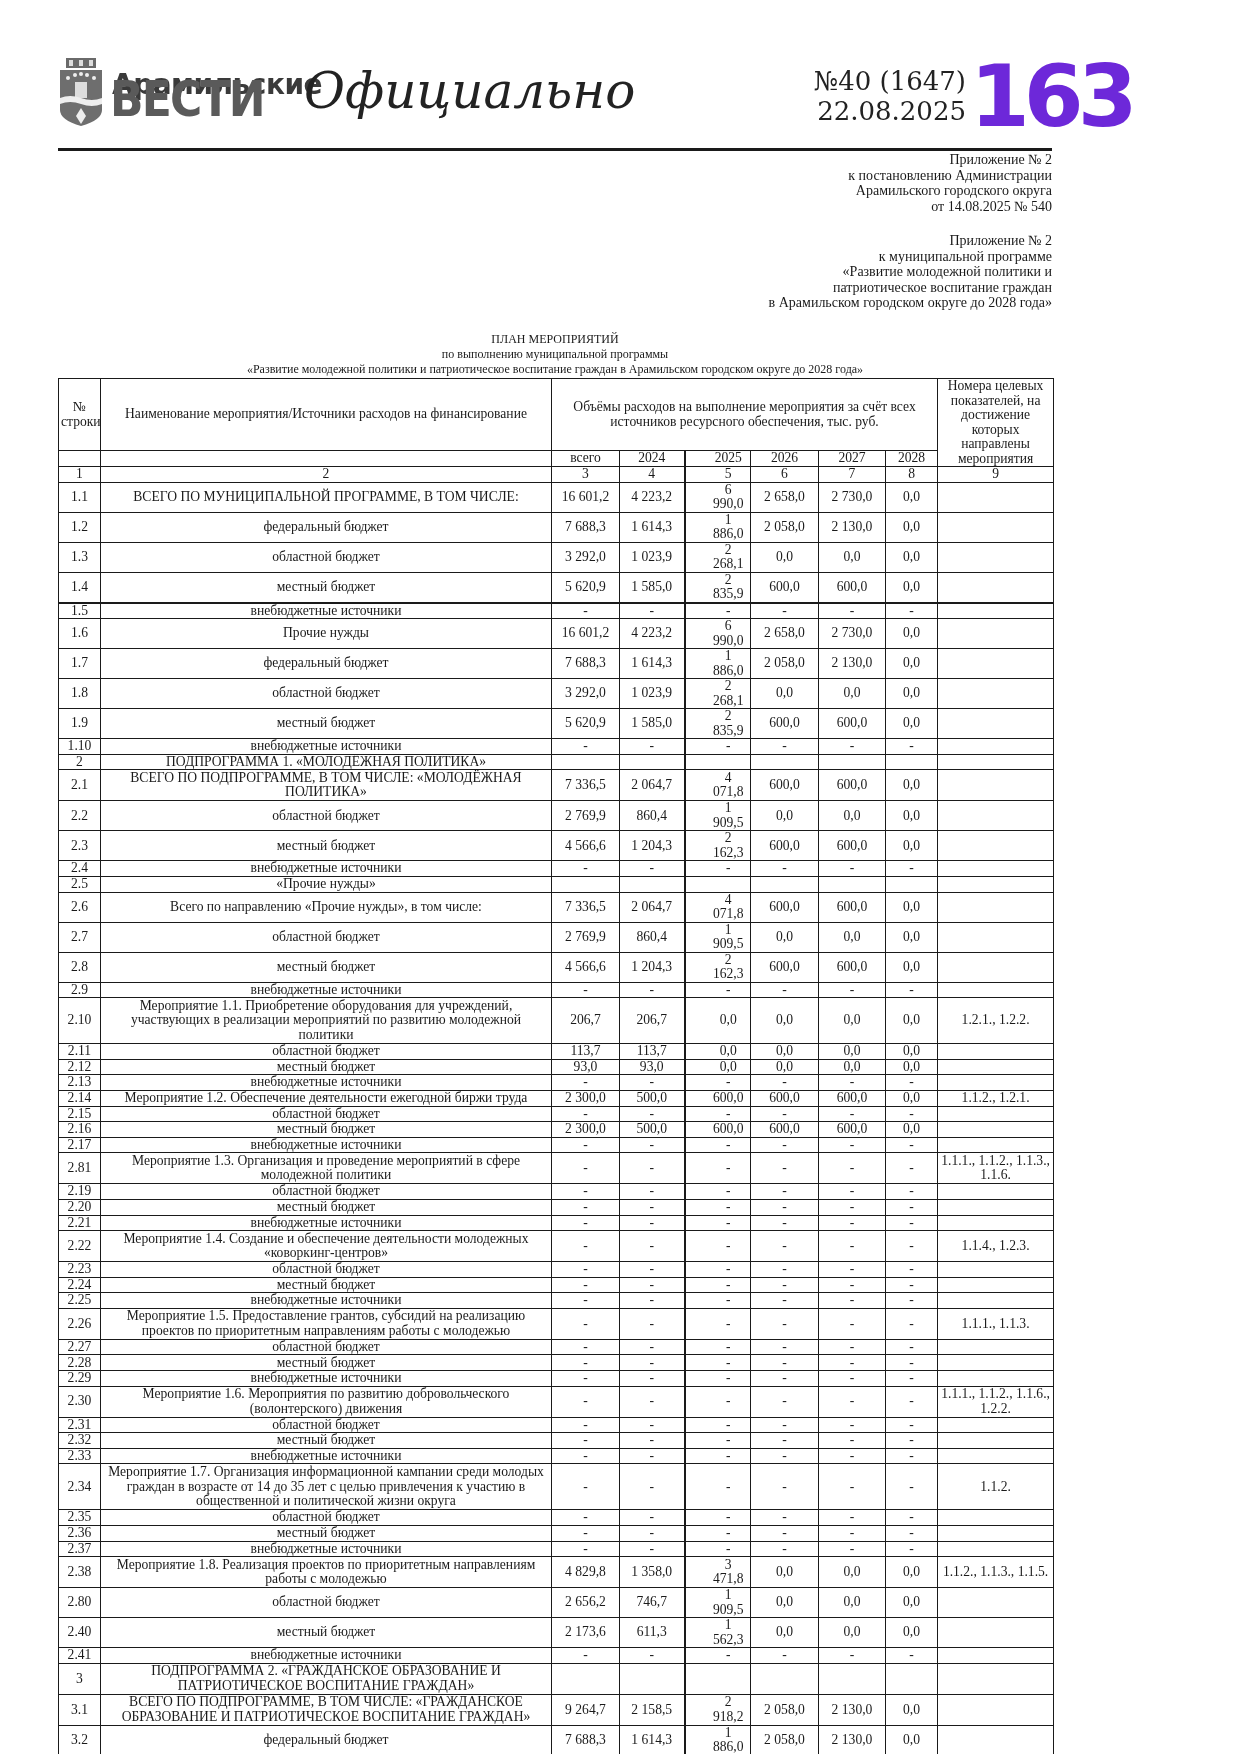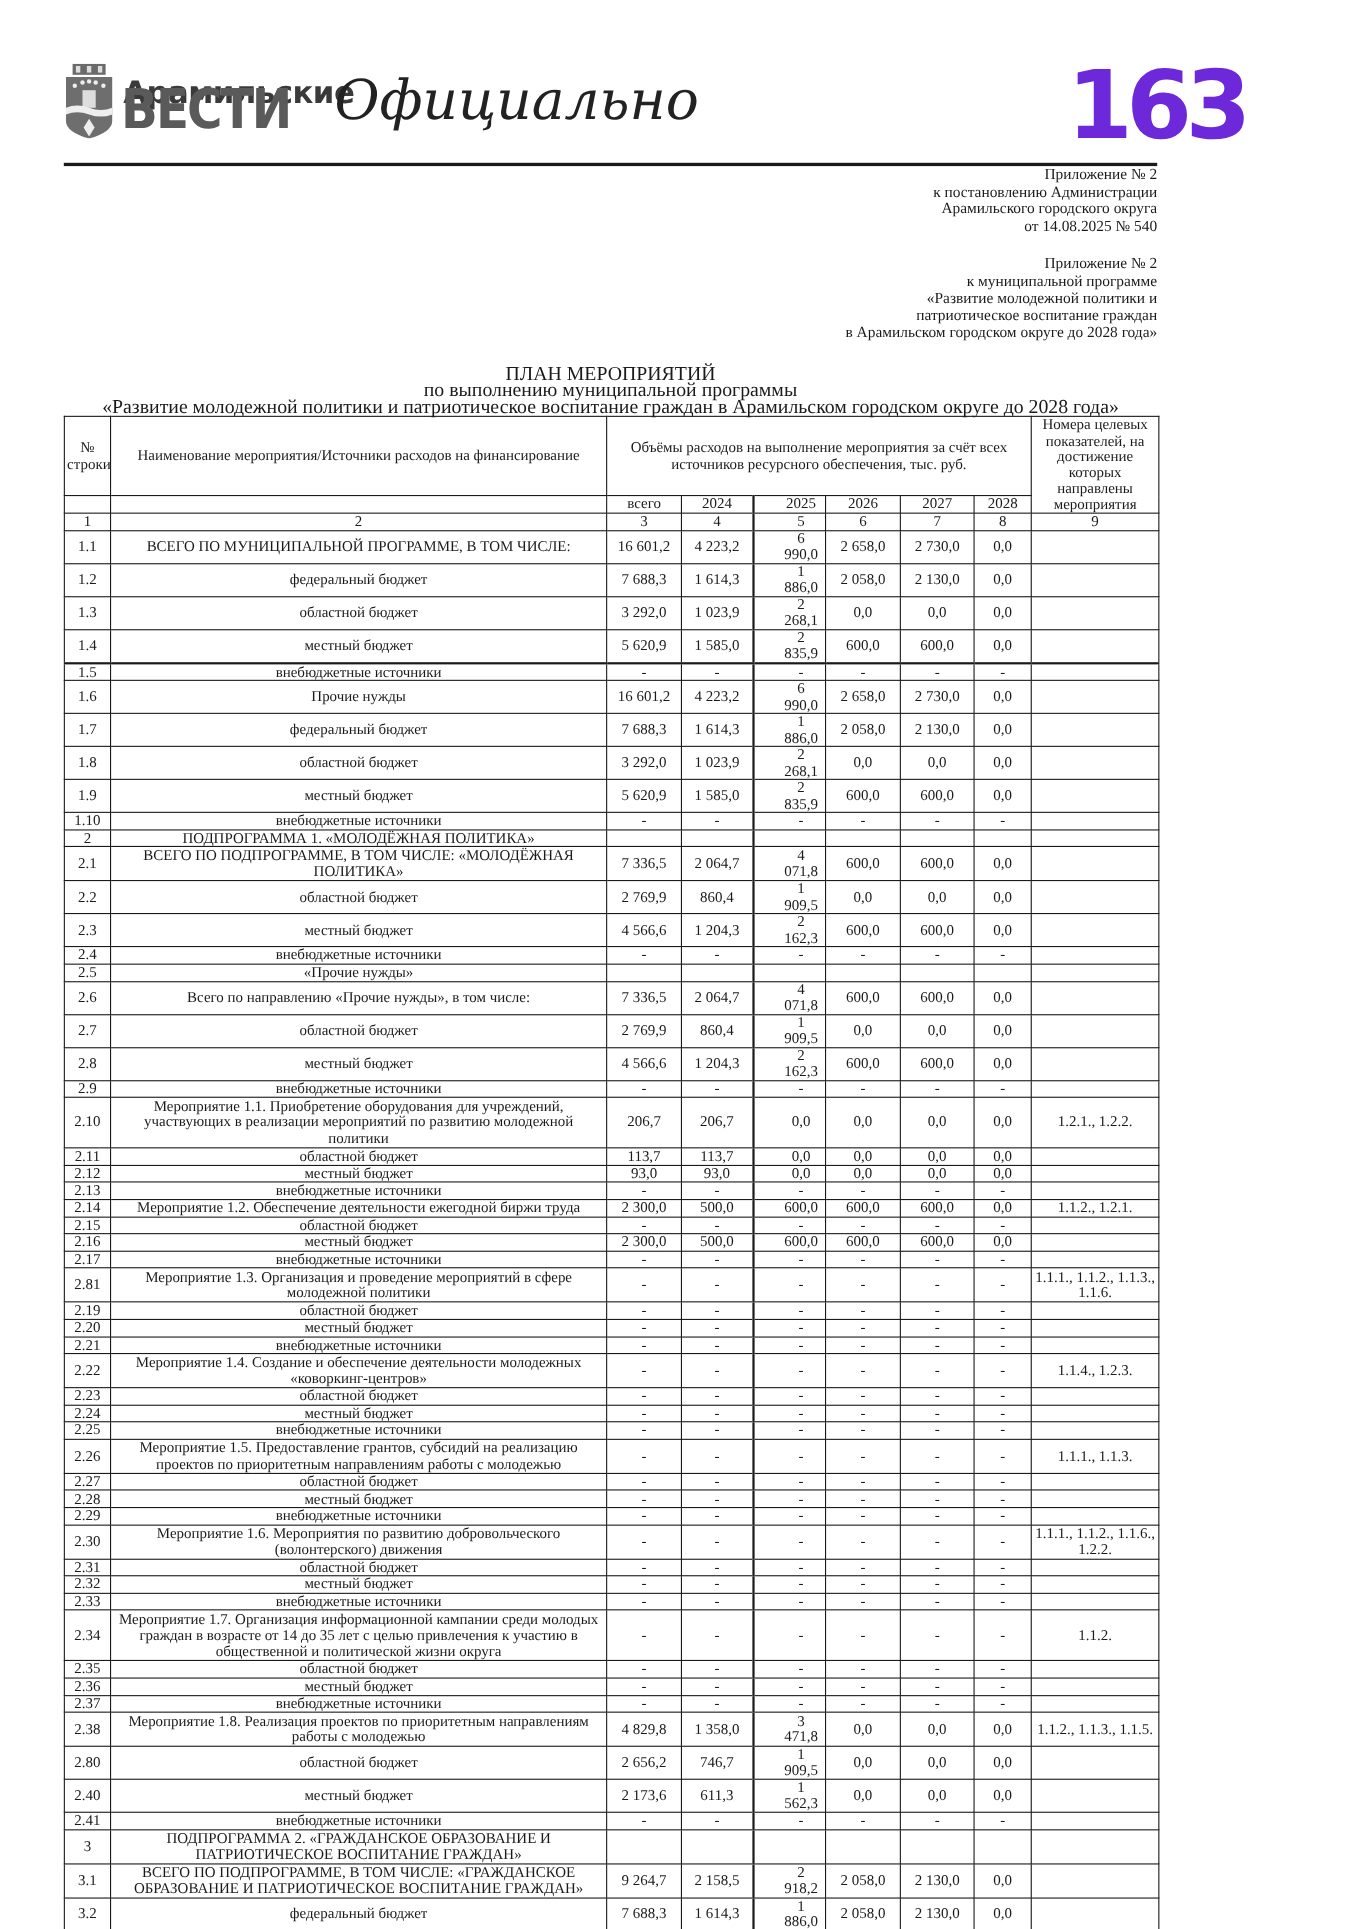--- a/index.html
+++ b/index.html
@@ -17,21 +17,21 @@
            font-family: "DejaVu Serif", serif; font-size: 26px; line-height: 30px; color: #222; }
   .page-num { position: absolute; left: 912px; top: -6px; font-family: "DejaVu Sans", sans-serif;
               font-weight: bold; font-size: 86px; letter-spacing: -6px; color: #6d28d9; }
   .rule { position: absolute; left: 58px; top: 148px; width: 994px; height: 3px; background: #1a1a1a; }
 
   .appendix { position: absolute; right: 189px; text-align: right; font-size: 14px; line-height: 15.5px; }
   .appendix1 { top: 152px; }
   .appendix2 { top: 233px; }
 
   .plan-title { position: absolute; left: 58px; width: 994px; top: 332px; text-align: center;
-                font-size: 18px; line-height: 15px; }
+                font-size: 12px; line-height: 15px; }
 
   table.plan { position: absolute; left: 58px; top: 378px; width: 995px; border-collapse: collapse;
                table-layout: fixed; font-size: 13.6px; line-height: 14.5px; }
   table.plan td { border: 1.2px solid #1a1a1a; padding: 0 2px; text-align: center; vertical-align: middle;
                   height: 14.6px; overflow: hidden; }
   table.plan td.thick-left { border-left: 2.5px solid #1a1a1a; padding-left: 23px; }
   table.plan tr.thick-bottom td { border-bottom: 2.5px solid #1a1a1a; }
   table.plan tr.head1 td { height: 70px; }
   table.plan tr.tall2 td { height: 30px; }
   table.plan tr.tall3 td { height: 45px; }
@@ -52,20 +52,24 @@
       <circle cx="23" cy="16" r="2" fill="#eee"></circle>
       <circle cx="29" cy="17" r="2" fill="#eee"></circle>
       <circle cx="36" cy="20" r="2" fill="#eee"></circle>
     <rect x="17" y="24" width="12" height="16" fill="#ddd"></rect>
     <path d="M2 40 Q12 36 23 40 Q34 44 44 40 V46 Q34 50 23 46 Q12 42 2 46 Z" fill="#eee"></path>
     <path d="M23 50 L28 58 L23 66 L18 58 Z" fill="#eee"></path>
   </svg>
   <div class="brand-small">Арамильские</div>
   <div class="brand-big">ВЕСТИ</div>
   <div class="section-title">Официально</div>
+  <div class="issue">
+    <div>№40 (1647)</div>
+    <div>22.08.2025</div>
+  </div>
   <div class="page-num">163</div>
 </div>
 <div class="rule"></div>
 
 <div class="appendix appendix1">
   <div>Приложение № 2</div>
   <div>к постановлению Администрации</div>
   <div>Арамильского городского округа</div>
   <div>от 14.08.2025 № 540</div>
 </div>

